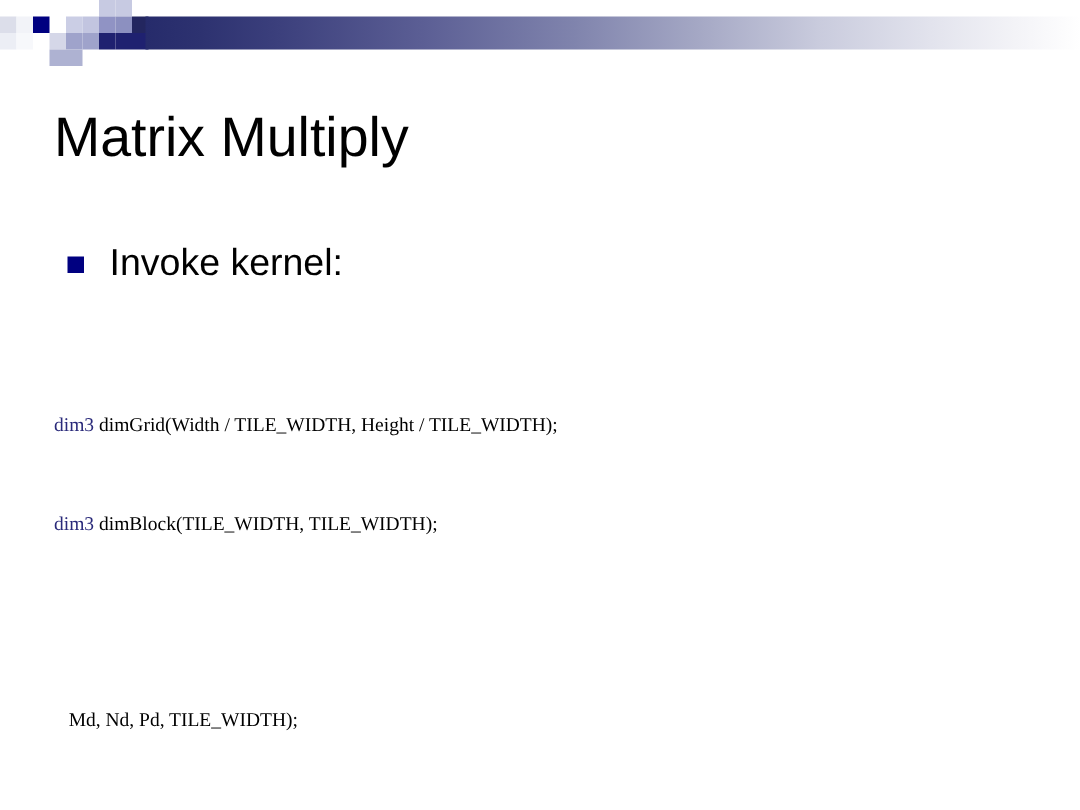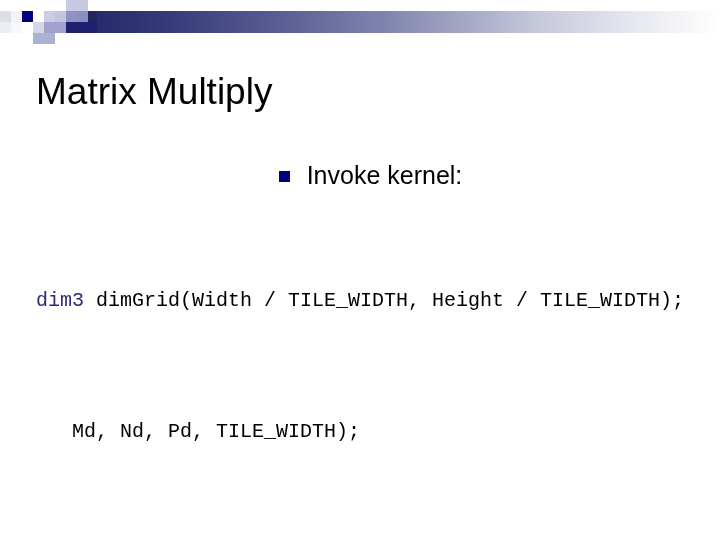--- a/index.html
+++ b/index.html
@@ -73,41 +73,40 @@
   .body-area {
     position: absolute;
     left: 36px;
     top: 160px;
     width: 660px;
   }
 
   .bullet-row {
     display: flex;
     align-items: flex-start;
-    margin: 0 0 56px 0;
-    justify-content: center;
+    margin: 0 0 38px 0;
   }
   .bullet-marker {
     width: 11px;
     height: 11px;
     background: #000080;
     flex: 0 0 auto;
     margin: 11px 17px 0 9px;
   }
   .bullet-text {
     font-size: 25px;
     line-height: 30px;
     color: #000000;
     font-weight: 400;
     white-space: nowrap;
   }
 
   .code-block {
-    font-family: Liberation Mono, monospace;
-    font-size: 20px;
+    font-family: Liberation Serif, serif;
+    font-size: 13px;
     line-height: 22px;
     color: #000000;
     white-space: pre;
     letter-spacing: 0px;
   }
   .code-block + .code-block {
     margin-top: 21px;
   }
   .code-line {
     white-space: pre;
@@ -160,20 +159,21 @@
 
   <div class="body-area">
 
     <div class="bullet-row">
       <span class="bullet-marker"></span>
       <span class="bullet-text">Invoke kernel:</span>
     </div>
 
     <div class="code-block">
       <div class="code-line"><span class="kw">dim3</span><span> dimGrid(Width / TILE_WIDTH, Height / TILE_WIDTH);</span></div>
+      <div class="code-line"><span class="kw">dim3</span><span> dimBlock(TILE_WIDTH, TILE_WIDTH);</span></div>
     </div>
 
     <div class="code-block">
       <div class="code-line"><span class="kw"></span><span>   Md, Nd, Pd, TILE_WIDTH);</span></div>
     </div>
 
   </div>
 </div>
 
 </body></html>

